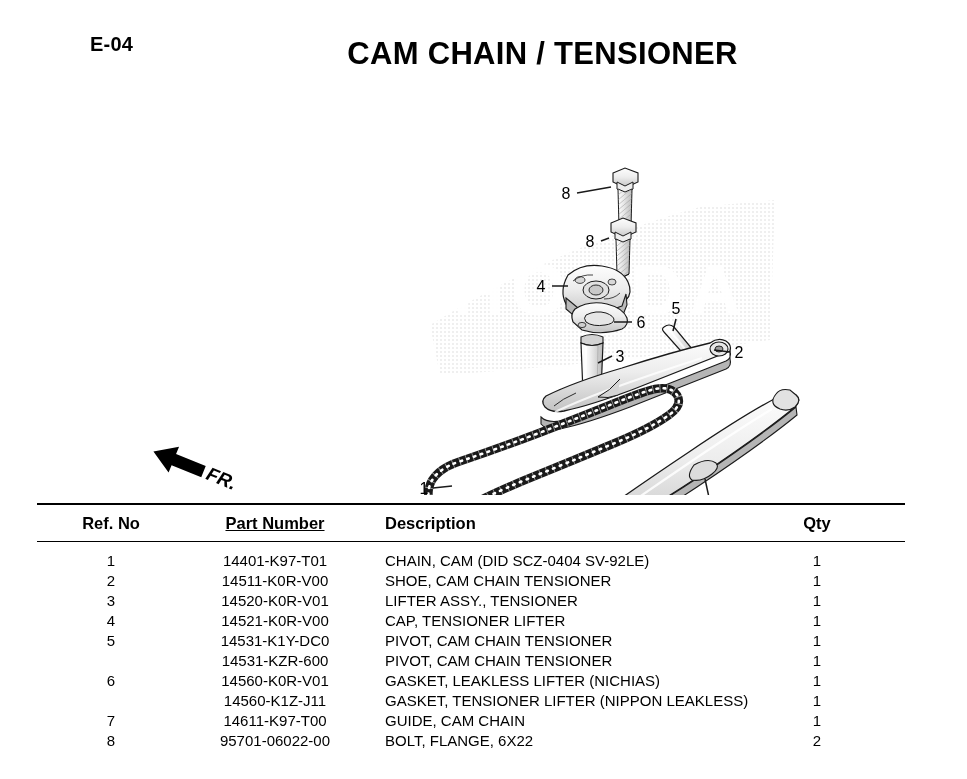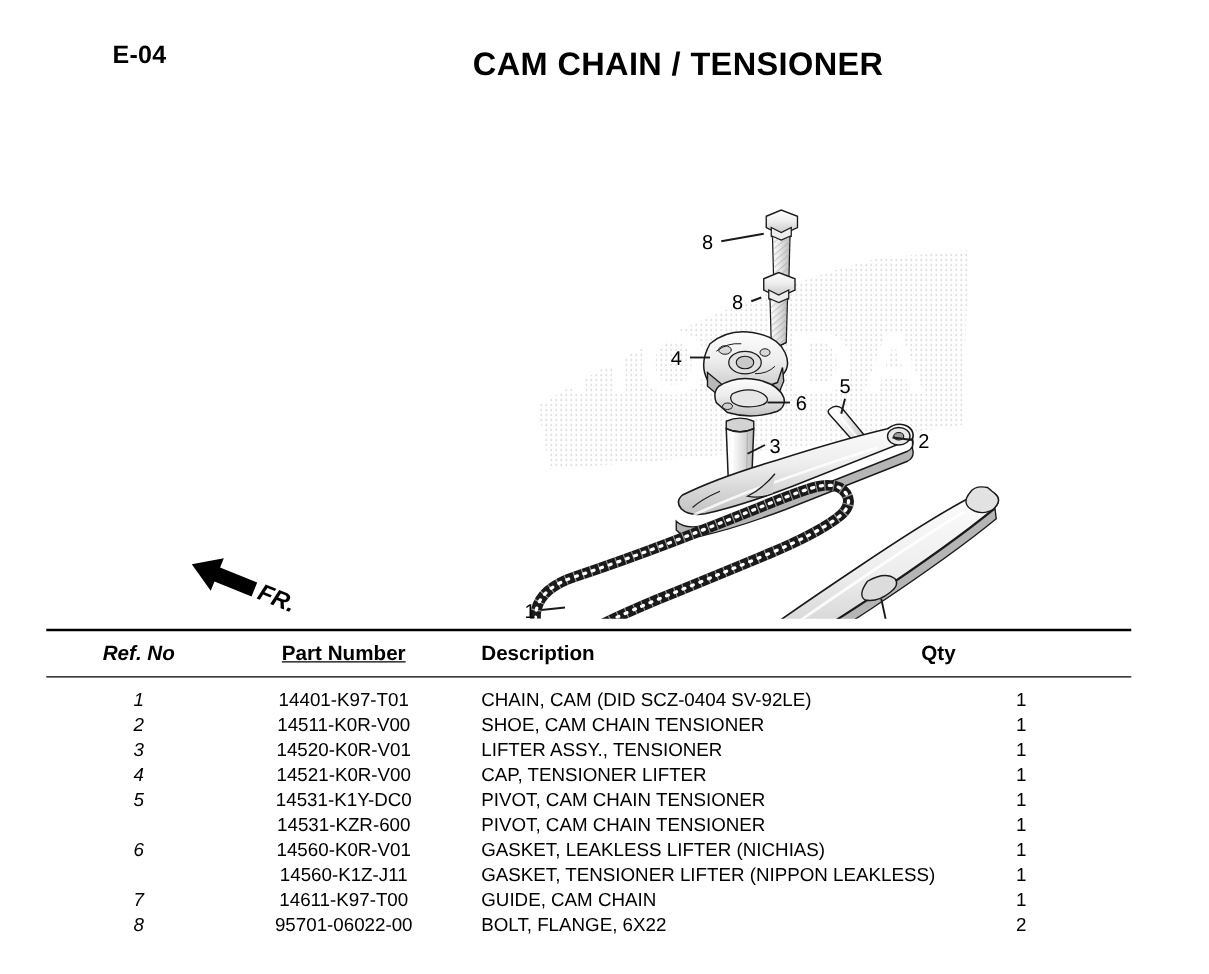--- a/index.html
+++ b/index.html
@@ -26,21 +26,21 @@
     letter-spacing: 0.2px;
   }
   #page-title {
     position: absolute;
     left: 0;
     top: 36px;
     width: 967px;
     text-align: center;
     padding-left: 118px;
     box-sizing: border-box;
-    font-size: 26px;
+    font-size: 31px;
     font-weight: bold;
     letter-spacing: 0.3px;
   }
 
   
   #diagram {
     position: absolute;
     left: 0;
     top: 75px;
     width: 967px;
@@ -84,21 +84,20 @@
   }
   .trow {
     display: flex;
     line-height: 20px;
     height: 20px;
   }
   .c-ref {
     width: 148px;
     text-align: center;
     flex: 0 0 148px;
-    font-style: italic;
   }
   .c-part {
     width: 180px;
     text-align: center;
     flex: 0 0 180px;
   }
   .c-desc {
     width: 372px;
     flex: 0 0 372px;
     padding-left: 20px;
@@ -106,21 +105,21 @@
     white-space: nowrap;
   }
   .c-qty {
     width: 160px;
     flex: 0 0 160px;
     text-align: center;
   }
   .thead .c-ref   { text-align: center; }
   .thead .c-part  { text-align: center; text-decoration: underline; }
   .thead .c-desc  { text-align: left; padding-left: 20px; }
-  .thead .c-qty   { text-align: left; }
+  .thead .c-qty   { text-align: center; }
 </style>
 </head>
 <body>
 
 <div id="page-code">E-04</div>
 <div id="page-title">CAM CHAIN / TENSIONER</div>
 
 <div id="diagram">
   <svg width="967" height="420" viewBox="0 0 967 420" xmlns="http://www.w3.org/2000/svg">
     <defs>

